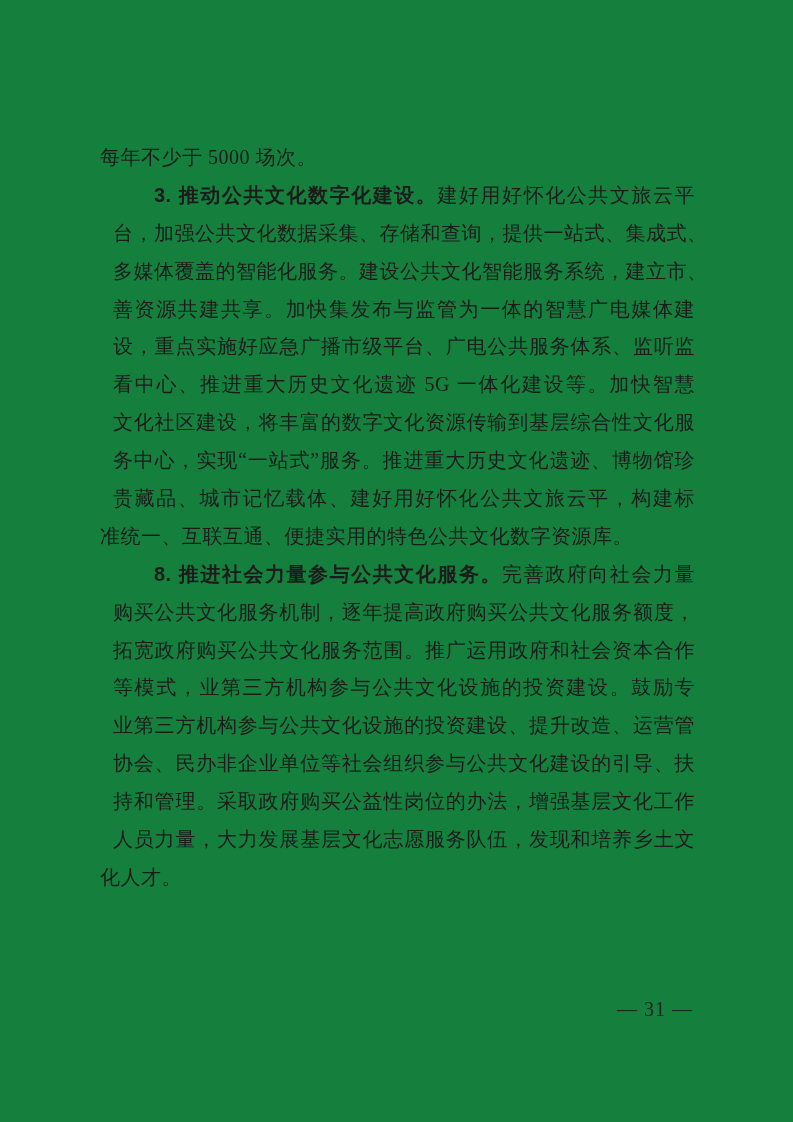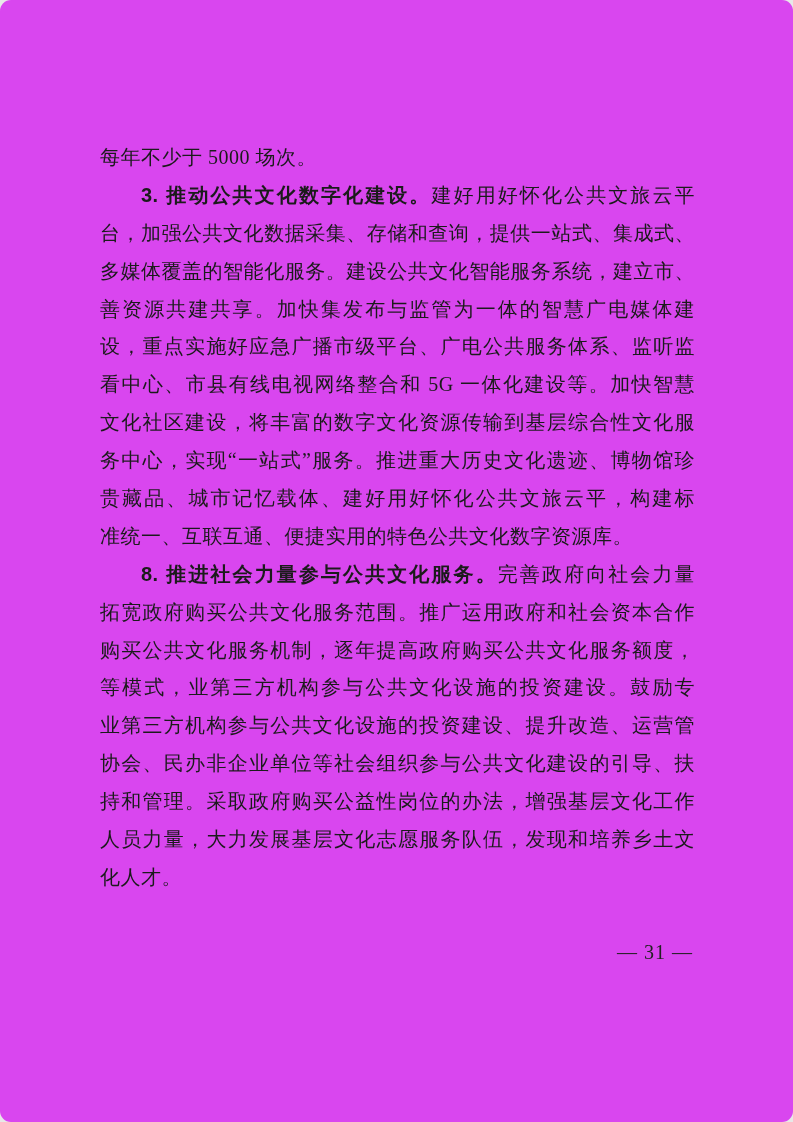--- a/index.html
+++ b/index.html
@@ -4,55 +4,55 @@
 <style>
   html, body {
     margin: 0;
     padding: 0;
     background: #e8e8e8;
   }
   .sheet {
     position: relative;
     width: 793px;
     height: 1122px;
-    background: #d946ef;
+    background: #15803d;
     overflow: hidden;
     font-family: "Liberation Serif", "DejaVu Serif", serif;
     color: #1b1b1b;
-    border-radius: 11px;
   }
   .body-text {
     position: absolute;
     left: 100px;
     top: 139px;
     width: 595px;
   }
   .ln {
     font-size: 20px;
     line-height: 37.9px;
     height: 37.9px;
     white-space: nowrap;
     text-align: left;
     letter-spacing: 0.5px;
   }
   .ln.j {
     text-align: justify;
     text-align-last: justify;
     text-justify: inter-ideograph;
+    margin-left: 13px;
   }
   .ln.ind {
     text-indent: 41px;
   }
   .hbold {
     font-family: "Liberation Sans", "DejaVu Sans", sans-serif;
     font-weight: 700;
   }
   .page-number {
     position: absolute;
-    top: 941px;
+    top: 998px;
     right: 100px;
     font-size: 20px;
     letter-spacing: 1px;
     color: #222222;
   }
 </style>
 </head>
 <body>
 
 <div class="sheet">
@@ -60,30 +60,30 @@
   <div class="body-text">
 
     <div class="ln">每年不少于 5000 场次。</div>
 
     <div class="ln j ind"><span class="hbold">3. 推动公共文化数字化建设。</span><span>建好用好怀化公共文旅云平</span></div>
 
     <div class="ln j">台，加强公共文化数据采集、存储和查询，提供一站式、集成式、</div>
     <div class="ln j">多媒体覆盖的智能化服务。建设公共文化智能服务系统，建立市、</div>
     <div class="ln j">善资源共建共享。加快集发布与监管为一体的智慧广电媒体建</div>
     <div class="ln j">设，重点实施好应急广播市级平台、广电公共服务体系、监听监</div>
-    <div class="ln j">看中心、市县有线电视网络整合和 5G 一体化建设等。加快智慧</div>
+    <div class="ln j">看中心、推进重大历史文化遗迹 5G 一体化建设等。加快智慧</div>
     <div class="ln j">文化社区建设，将丰富的数字文化资源传输到基层综合性文化服</div>
     <div class="ln j">务中心，实现“一站式”服务。推进重大历史文化遗迹、博物馆珍</div>
     <div class="ln j">贵藏品、城市记忆载体、建好用好怀化公共文旅云平，构建标</div>
     <div class="ln">准统一、互联互通、便捷实用的特色公共文化数字资源库。</div>
 
     <div class="ln j ind"><span class="hbold">8. 推进社会力量参与公共文化服务。</span><span>完善政府向社会力量</span></div>
 
+    <div class="ln j">购买公共文化服务机制，逐年提高政府购买公共文化服务额度，</div>
     <div class="ln j">拓宽政府购买公共文化服务范围。推广运用政府和社会资本合作</div>
-    <div class="ln j">购买公共文化服务机制，逐年提高政府购买公共文化服务额度，</div>
     <div class="ln j">等模式，业第三方机构参与公共文化设施的投资建设。鼓励专</div>
     <div class="ln j">业第三方机构参与公共文化设施的投资建设、提升改造、运营管</div>
     <div class="ln j">协会、民办非企业单位等社会组织参与公共文化建设的引导、扶</div>
     <div class="ln j">持和管理。采取政府购买公益性岗位的办法，增强基层文化工作</div>
     <div class="ln j">人员力量，大力发展基层文化志愿服务队伍，发现和培养乡土文</div>
     <div class="ln">化人才。</div>
 
   </div>
 
   <div class="page-number">— 31 —</div>

